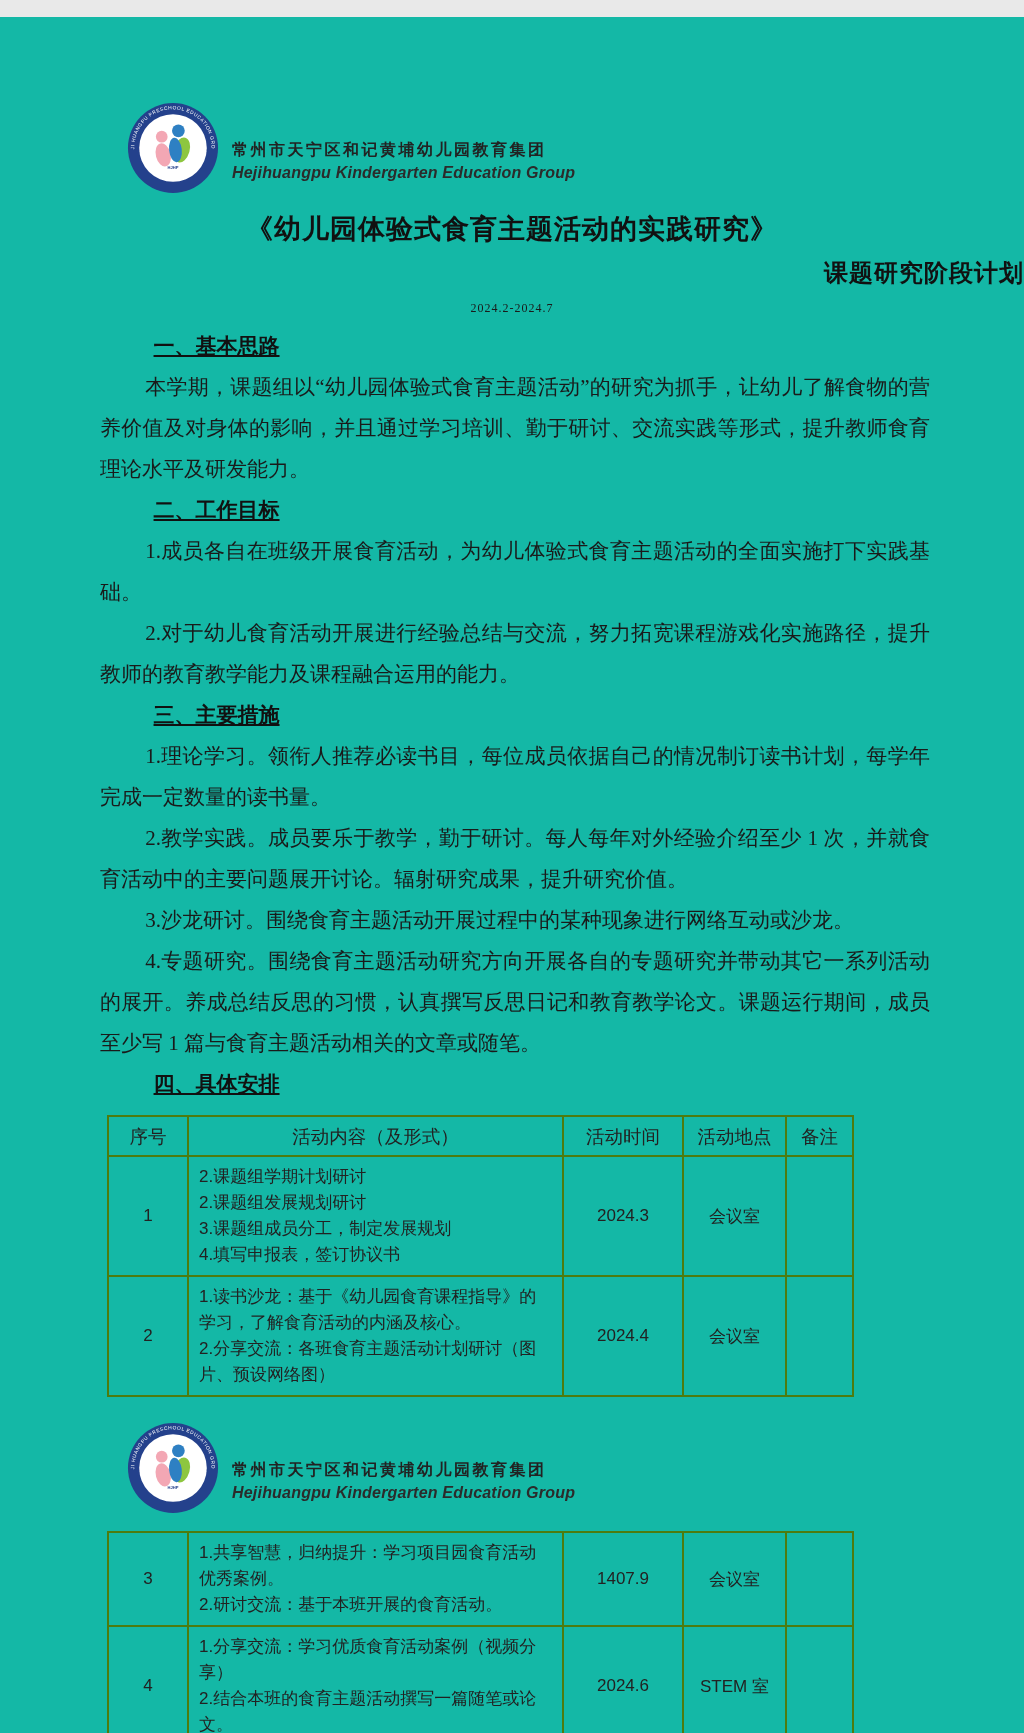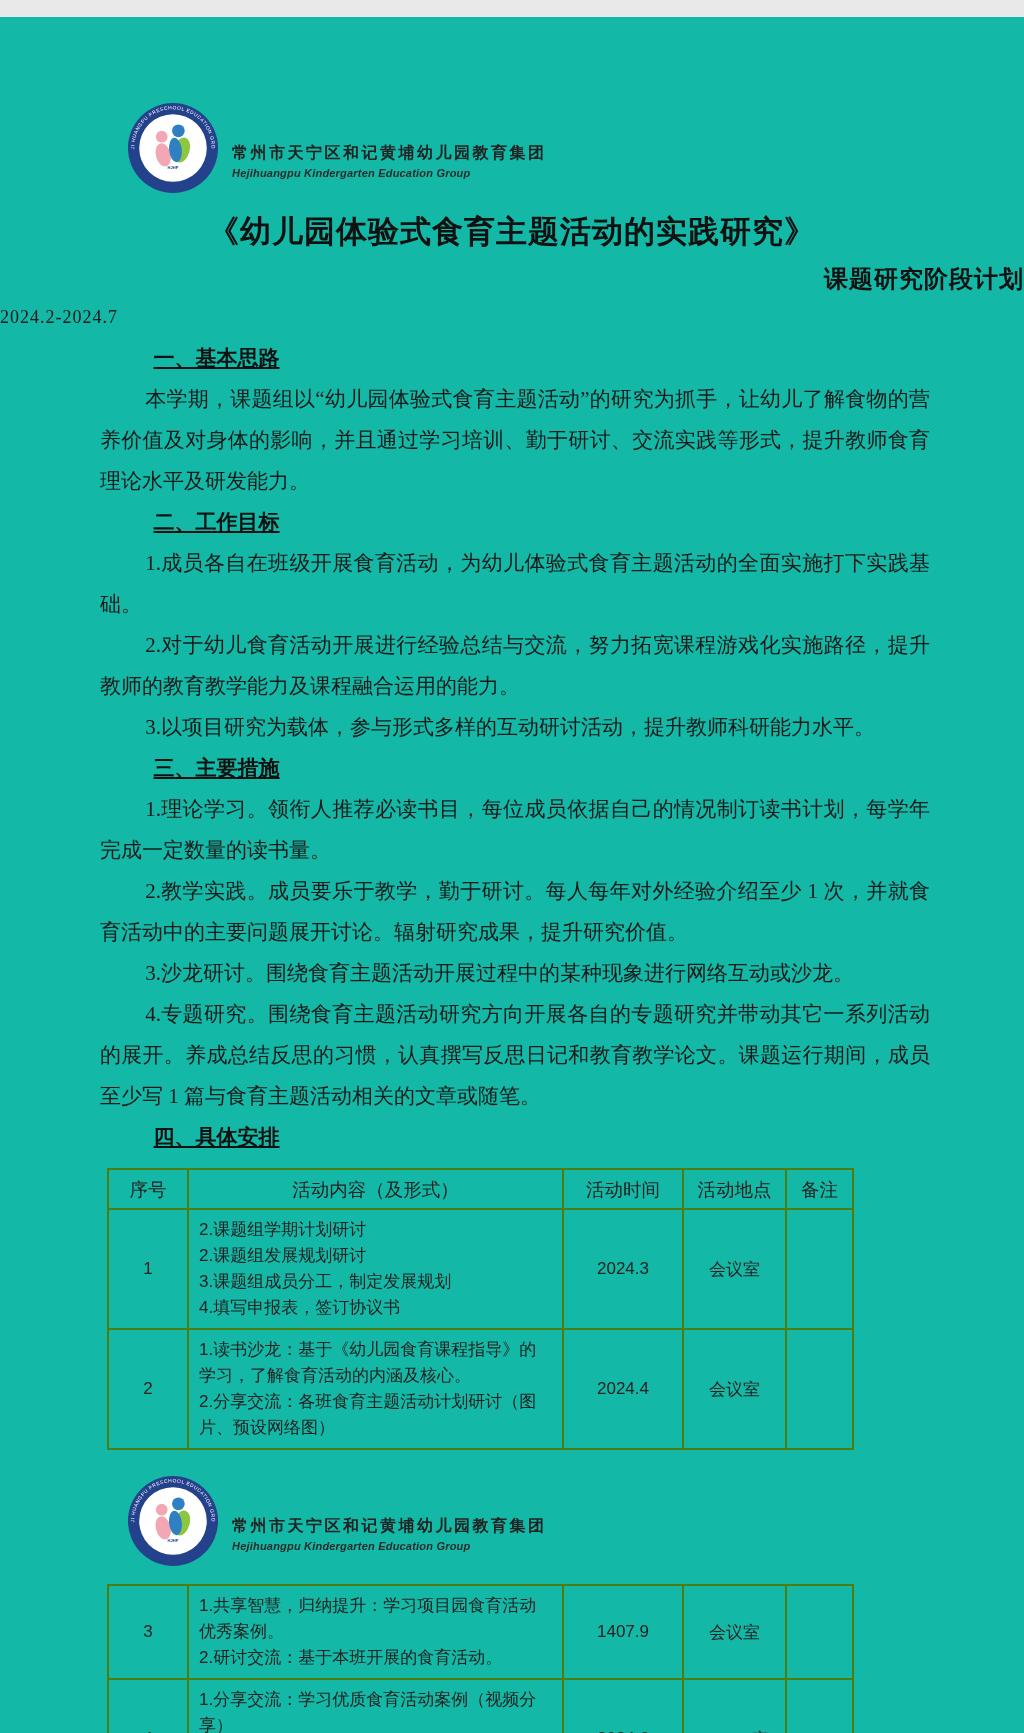--- a/index.html
+++ b/index.html
@@ -18,37 +18,37 @@
   .org-header { display: flex; align-items: center; gap: 12px; margin-left: 126px; }
   .logo-wrap { width: 94px; height: 94px; flex: 0 0 auto; }
   .logo-wrap svg { width: 94px; height: 94px; display: block; }
   .org-text { padding-top: 26px; }
   .org-name-cn {
     font-family: "Liberation Serif", "DejaVu Serif", serif;
     font-weight: bold; font-size: 16px; letter-spacing: 2.5px; color: #222;
   }
   .org-name-en {
     font-family: "Liberation Sans", "DejaVu Sans", sans-serif;
-    font-weight: bold; font-style: italic; font-size: 11px; color: #2b2b2b;
+    font-weight: bold; font-style: italic; font-size: 16px; color: #2b2b2b;
     margin-top: 3px; letter-spacing: 0.2px;
   }
   
   .doc-title {
     margin-top: 16px; text-align: center;
     font-family: Liberation Sans, sans-serif;
-    font-weight: bold; font-size: 31px; color: #111; letter-spacing: 1px;
+    font-weight: bold; font-size: 27px; color: #111; letter-spacing: 1px;
   }
   .doc-subtitle {
     margin-top: 10px; text-align: right;
     font-family: "Liberation Sans", "DejaVu Sans", sans-serif;
     font-weight: bold; font-size: 24px; color: #111; letter-spacing: 1px;
   }
   .doc-date {
-    margin-top: 12px; text-align: left;
-    font-size: 18px; color: #1a1a1a; letter-spacing: 1px;
+    margin-top: 12px; text-align: center;
+    font-size: 12px; color: #1a1a1a; letter-spacing: 1px;
   }
   
   .doc-body { margin: 10px 94px 0 100px; }
   .sec-heading {
     font-size: 21px; font-weight: bold; color: #111;
     line-height: 41px; text-indent: 2.55em; text-decoration: underline;
   }
   .para {
     font-size: 21px; color: #1a1a1a;
     line-height: 41px; text-indent: 2.15em; text-align: justify;
@@ -121,21 +121,20 @@
 
     <div>
       <div class="sec-heading">一、基本思路</div>
       <p class="para">本学期，课题组以“幼儿园体验式食育主题活动”的研究为抓手，让幼儿了解食物的营养价值及对身体的影响，并且通过学习培训、勤于研讨、交流实践等形式，提升教师食育理论水平及研发能力。</p>
     </div>
 
     <div>
       <div class="sec-heading">二、工作目标</div>
       <p class="para">1.成员各自在班级开展食育活动，为幼儿体验式食育主题活动的全面实施打下实践基础。</p>
       <p class="para">2.对于幼儿食育活动开展进行经验总结与交流，努力拓宽课程游戏化实施路径，提升教师的教育教学能力及课程融合运用的能力。</p>
-      <p class="para">3.以项目研究为载体，参与形式多样的互动研讨活动，提升教师科研能力水平。</p>
     </div>
 
     <div>
       <div class="sec-heading">三、主要措施</div>
       <p class="para">1.理论学习。领衔人推荐必读书目，每位成员依据自己的情况制订读书计划，每学年完成一定数量的读书量。</p>
       <p class="para">2.教学实践。成员要乐于教学，勤于研讨。每人每年对外经验介绍至少 1 次，并就食育活动中的主要问题展开讨论。辐射研究成果，提升研究价值。</p>
       <p class="para">3.沙龙研讨。围绕食育主题活动开展过程中的某种现象进行网络互动或沙龙。</p>
       <p class="para">4.专题研究。围绕食育主题活动研究方向开展各自的专题研究并带动其它一系列活动的展开。养成总结反思的习惯，认真撰写反思日记和教育教学论文。课题运行期间，成员至少写 1 篇与食育主题活动相关的文章或随笔。</p>
     </div>
 

